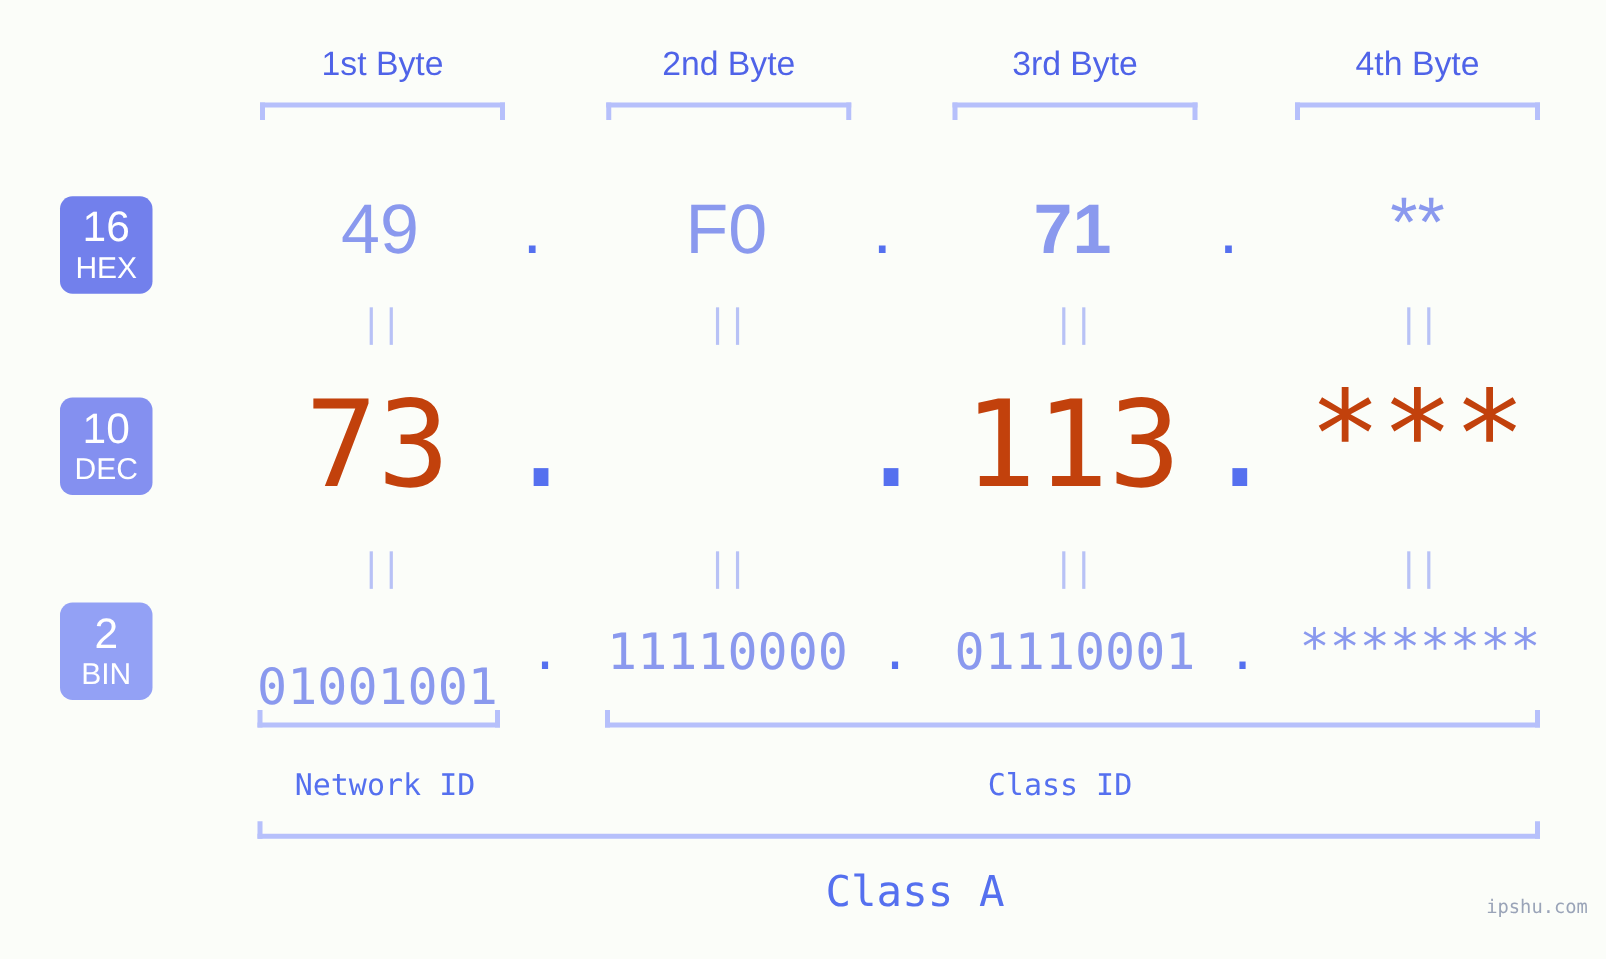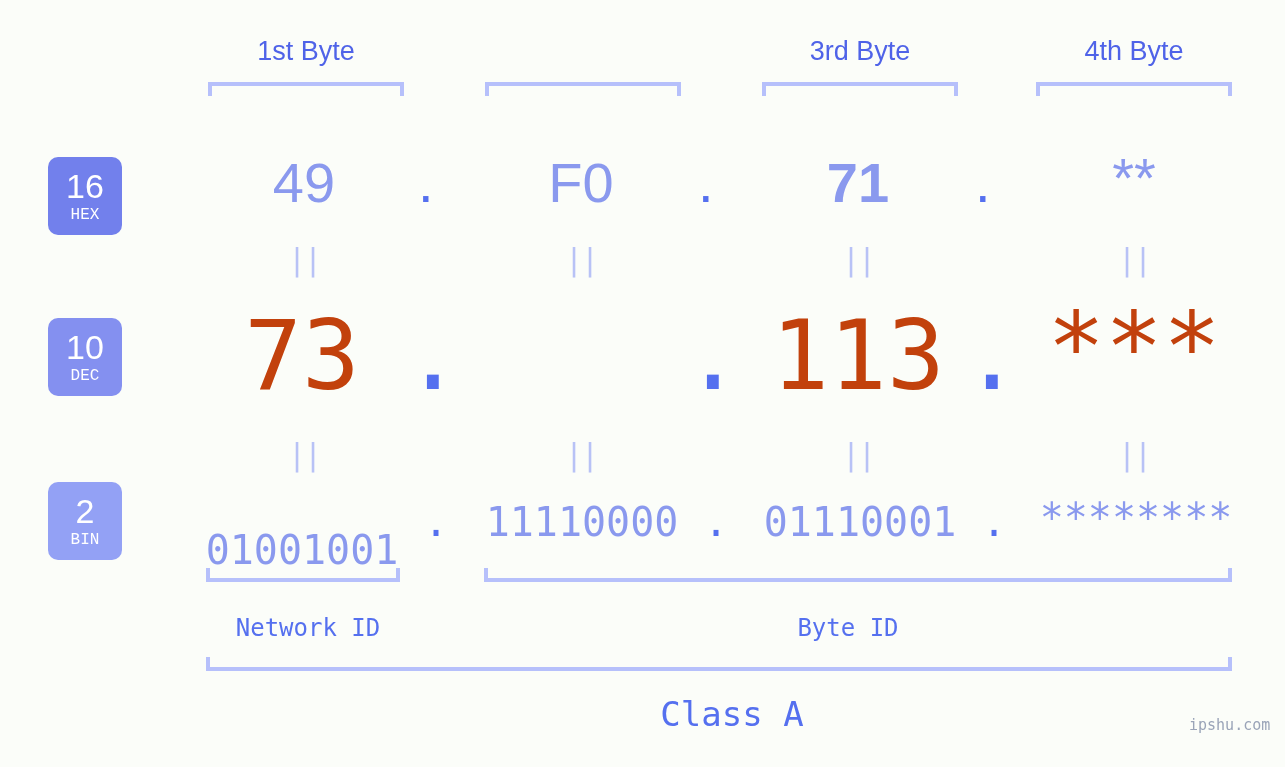--- a/index.html
+++ b/index.html
@@ -43,21 +43,21 @@
   
   .badge{
     width:74px;height:78px;
     border-radius:10px;
     display:flex;flex-direction:column;
     align-items:center;justify-content:center;
     color:#ffffff;
     line-height:1;
   }
   .badge .num{font-size:34px;letter-spacing:0px;}
-  .badge .abbr{font-size:16px;margin-top:4px;font-family:Liberation Mono, monospace;}
+  .badge .abbr{font-size:24px;margin-top:4px;}
   .badge-hex{background:#7280ec;}
   .badge-dec{background:#8490f0;}
   .badge-bin{background:#93a1f5;}
 
   
   .hex-val{
     font-family:"Liberation Sans", sans-serif;
     font-size:56px;
     color:#8a99ee;
     text-align:center;
@@ -134,20 +134,21 @@
     white-space:nowrap;
     line-height:1;
   }
 </style>
 </head>
 <body>
 
 <div id="stage">
 
   <div class="abs byte-label" style="left:206px;top:36px;width:200px;">1st Byte</div>
+  <div class="abs byte-label" style="left:483px;top:36px;width:200px;">2nd Byte</div>
   <div class="abs byte-label" style="left:760px;top:36px;width:200px;">3rd Byte</div>
   <div class="abs byte-label" style="left:1034px;top:36px;width:200px;">4th Byte</div>
 
   <div class="abs bracket-top" style="left:208px;top:82px;width:196px;"></div>
   <div class="abs bracket-top" style="left:485px;top:82px;width:196px;"></div>
   <div class="abs bracket-top" style="left:762px;top:82px;width:196px;"></div>
   <div class="abs bracket-top" style="left:1036px;top:82px;width:196px;"></div>
 
   <div class="abs badge badge-hex" style="left:48px;top:157px;">
     <span class="num">16</span>
@@ -203,21 +204,21 @@
 
   <div class="abs bin-val" style="left:738px;top:502px;width:244px;">01110001</div>
   <div class="abs bin-dot" style="left:982px;top:502px;">.</div>
 
   <div class="abs bin-val" style="left:1014px;top:498px;width:244px;">********</div>
 
   <div class="abs bracket-bottom" style="left:206px;top:568px;width:194px;"></div>
   <div class="abs bracket-bottom" style="left:484px;top:568px;width:748px;"></div>
 
   <div class="abs caption" style="left:208px;top:616px;width:200px;">Network ID</div>
-  <div class="abs caption" style="left:748px;top:616px;width:200px;">Byte ID</div>
+  <div class="abs caption" style="left:748px;top:616px;width:200px;">Class ID</div>
 
   <div class="abs bracket-bottom" style="left:206px;top:657px;width:1026px;"></div>
 
   <div class="abs class-caption" style="left:632px;top:697px;width:200px;">Class A</div>
 
   <div class="abs watermark" style="left:1189px;top:718px;">ipshu.com</div>
 
 </div>
 
 </body></html>

